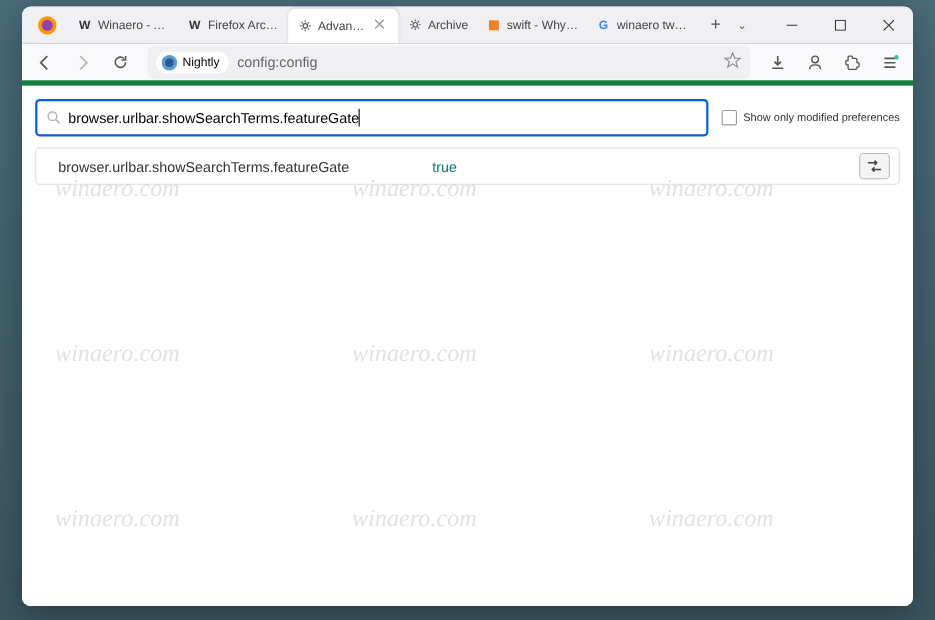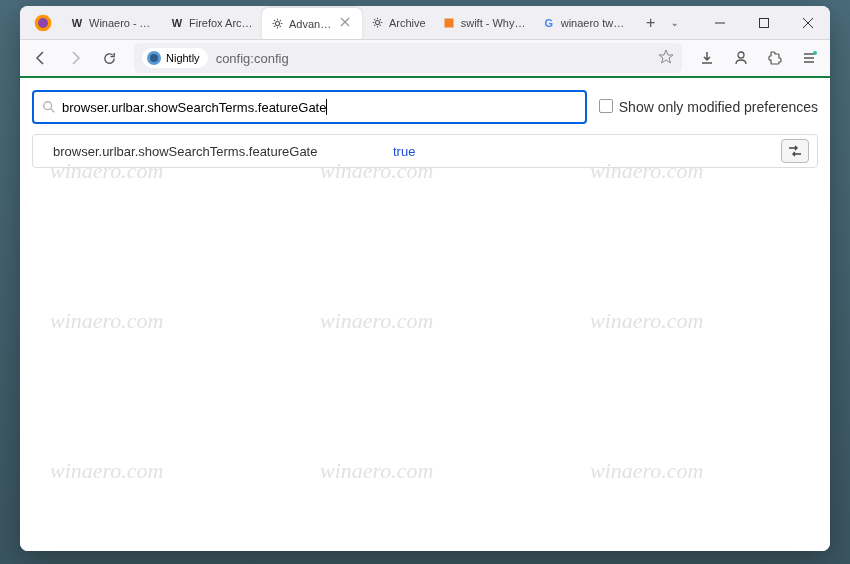--- a/index.html
+++ b/index.html
@@ -10,39 +10,39 @@
 .ff-logo { width: 22px; height: 22px; margin: 0 8px 0 6px; display: flex; align-items: center; justify-content: center; }
 .tab { display: flex; align-items: center; height: 30px; padding: 0 8px; font-size: 11px; color: #444; border-radius: 6px 6px 0 0; max-width: 100px; overflow: hidden; white-space: nowrap; cursor: pointer; }
 .tab.active { background: #fff; box-shadow: 0 -1px 3px rgba(0,0,0,0.1); height: 32px; margin-bottom: -2px; }
 .tab-icon { width: 14px; height: 14px; margin-right: 5px; flex-shrink: 0; display: flex; align-items: center; justify-content: center; }
 .tab-label { overflow: hidden; text-overflow: ellipsis; flex: 1; }
 .tab-close { width: 14px; height: 14px; margin-left: 4px; opacity: 0.6; flex-shrink: 0; }
 .newtab { width: 26px; height: 26px; display: flex; align-items: center; justify-content: center; margin-left: 4px; font-size: 16px; color: #555; cursor: pointer; }
 .dd { width: 22px; display: flex; align-items: center; justify-content: center; color: #555; font-size: 10px; cursor: pointer; }
 .win-controls { display: flex; align-items: center; gap: 0; margin-left: auto; }
 .win-btn { width: 44px; height: 34px; display: flex; align-items: center; justify-content: center; cursor: pointer; }
-.toolbar { height: 38px; background: #f9f9fb; display: flex; align-items: center; padding: 0 6px; gap: 4px; border-bottom: 2px solid #15803d; }
+.toolbar { height: 38px; background: #f9f9fb; display: flex; align-items: center; padding: 0 6px; gap: 4px; border-bottom: 5px solid #15803d; }
 .tb-btn { width: 30px; height: 30px; display: flex; align-items: center; justify-content: center; border-radius: 4px; cursor: pointer; color: #555; }
 .tb-btn.disabled { opacity: 0.4; cursor: default; }
 .urlbar { flex: 1; height: 30px; background: #f0f0f4; border-radius: 6px; display: flex; align-items: center; padding: 0 8px; margin: 0 6px; font-size: 13px; }
 .identity { display: flex; align-items: center; background: #fff; border-radius: 12px; padding: 2px 8px 2px 4px; margin-right: 8px; font-size: 11px; }
 .identity-logo { width: 16px; height: 16px; margin-right: 4px; }
 .url-text { flex: 1; color: #666; }
 .star { margin-left: auto; color: #888; }
 .content { flex: 1; background: #fff; padding: 12px 12px 0; display: flex; flex-direction: column; position: relative; overflow: hidden; }
 .search-row { display: flex; align-items: center; gap: 12px; margin-bottom: 10px; }
 .search-box { flex: 1; height: 34px; border: 2px solid #0060df; border-radius: 4px; display: flex; align-items: center; padding: 0 8px; }
 .search-icon { width: 14px; height: 14px; margin-right: 6px; opacity: 0.5; }
 .search-input { flex: 1; border: none; outline: none; font-size: 13px; background: transparent; }
 .cursor { display: inline-block; width: 1px; height: 16px; background: #000; vertical-align: middle; }
-.checkbox-wrap { display: flex; align-items: flex-start; font-size: 14px; color: #333; cursor: pointer; }
+.checkbox-wrap { display: flex; align-items: center; font-size: 10px; color: #333; cursor: pointer; }
 .checkbox { width: 14px; height: 14px; border: 1px solid #999; border-radius: 2px; margin-right: 6px; }
 .pref-row { display: flex; align-items: center; height: 34px; border: 1px solid #ddd; border-radius: 4px; padding: 0 8px 0 20px; font-size: 13px; }
 .pref-name { flex: 0 0 340px; color: #333; }
-.pref-value { flex: 1; color: #1d4ed8; }
+.pref-value { flex: 1; color: #0f766e; }
 .toggle-btn { width: 28px; height: 24px; border: 1px solid #bbb; border-radius: 4px; background: #f5f5f5; display: flex; align-items: center; justify-content: center; cursor: pointer; }
 .watermark { position: absolute; font-size: 22px; color: rgba(170,170,170,0.35); font-family: Georgia, serif; font-style: italic; pointer-events: none; white-space: nowrap; text-align: right; }
 </style>
 </head>
 <body>
 
 <div class="window">
 
   <div class="titlebar">
     <div class="tabs">

